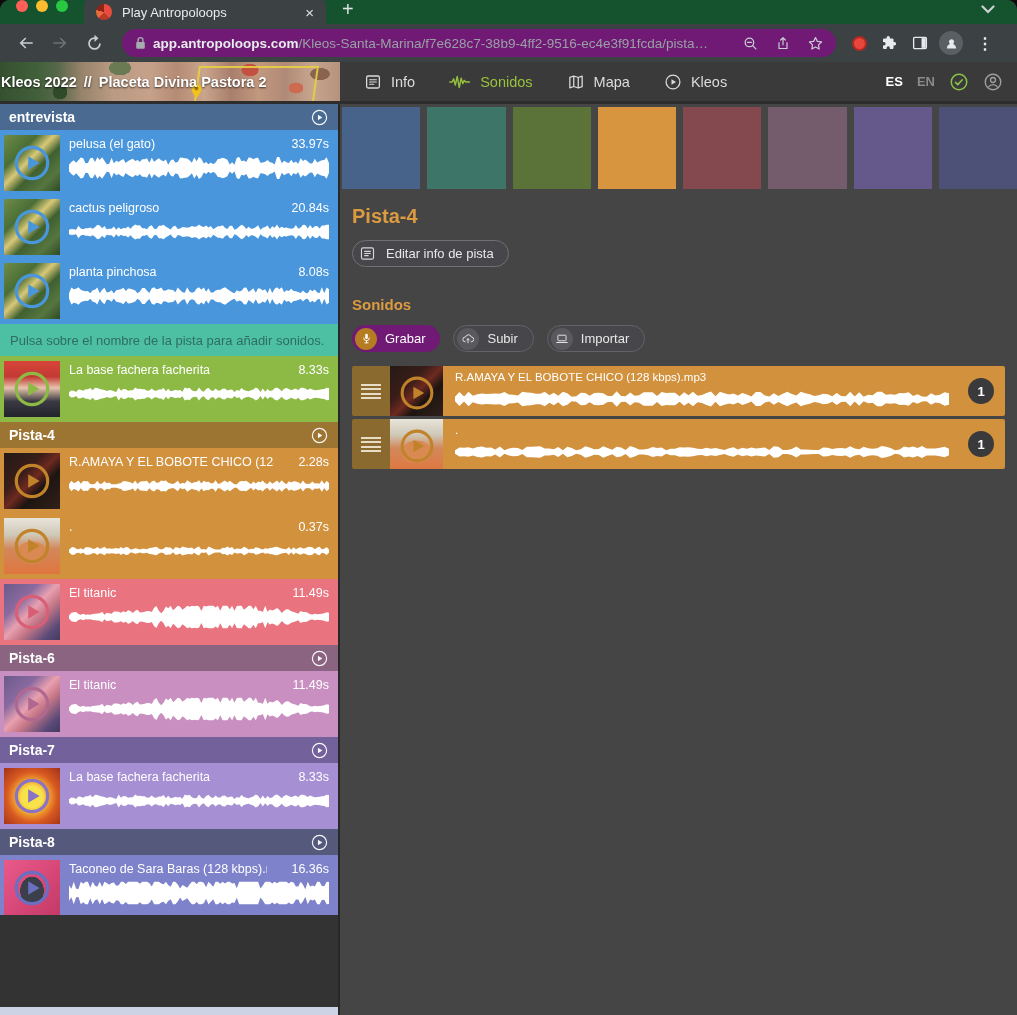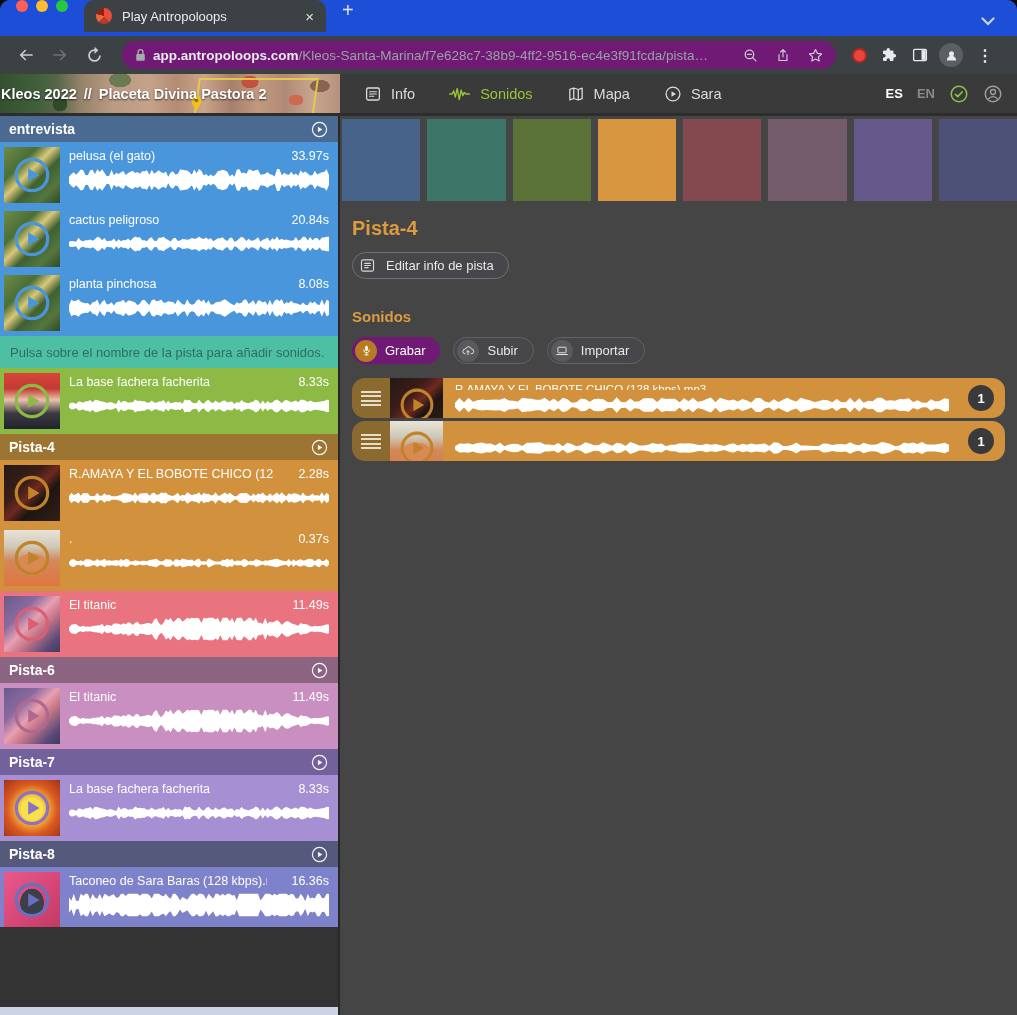--- a/index.html
+++ b/index.html
@@ -1,20 +1,20 @@
 <!DOCTYPE html>
 <html><head>
 <meta charset="utf-8">
 <style>
   *{box-sizing:border-box;margin:0;padding:0}
   body{margin:0;background:#0c0c0c;font-family:"Liberation Sans",sans-serif;-webkit-font-smoothing:antialiased}
   .window{width:1017px;height:1015px;overflow:hidden;border-radius:10px 10px 0 0;background:#424242;display:flex;flex-direction:column}
 
   
-  .tabstrip{height:36px;background:#1d4ed8;display:flex;align-items:flex-start;flex:none;position:relative}
+  .tabstrip{height:24px;background:#14532d;display:flex;align-items:center;flex:none;position:relative}
   .lights{display:flex;gap:8px;padding:0 16px 13px 16px}
   .light{width:12px;height:12px;border-radius:50%}
   .light.red{background:#ff5f57}.light.yellow{background:#febc2e}.light.green{background:#28c840}
   .tab{width:242px;height:32px;background:#3c4144;border-radius:10px 10px 0 0;display:flex;align-items:center;gap:10px;padding:0 12px;color:#e8eaed;font-size:13px}
   .favicon{width:16px;height:16px;border-radius:50%;background:conic-gradient(#e74c3c 0 38%,#b93a28 38% 62%,#e8693a 62% 79%,#8e2417 79% 100%);flex:none}
   .tab-title{flex:1;white-space:nowrap;overflow:hidden}
   .tab-close{color:#dfe1e4;font-size:15px;line-height:1;cursor:default}
   .newtab{color:#dfe1e4;font-size:20px;padding:0 0 6px 16px;line-height:1}
   .strip-chevron{position:absolute;right:22px;bottom:10px;color:#cdd1d4}
   .toolbar{height:38px;background:#3c4144;display:flex;align-items:center;flex:none;padding:0 10px 0 12px;gap:6px}
@@ -89,21 +89,21 @@
   .edit-btn{margin-top:12px}
   .m-sonidos{margin-top:29px;font-size:15px;font-weight:700}
   .actions{display:flex;gap:13px;margin-top:12px}
   .act{display:inline-flex;align-items:center;height:27px;border-radius:14px;padding:0 15px 0 3px;gap:8px;font-size:13px;color:#fff}
   .act .circ{width:22px;height:22px;border-radius:50%;display:flex;align-items:center;justify-content:center;flex:none}
   .act.primary{background:#701a75}
   .act.primary .circ{background:#b57c22}
   .act.ghost{background:#47474b;border:1px solid #636367;color:#e8e8e8}
   .act.ghost .circ{background:#5a5a5e}
   .m-rows{margin-top:14px;display:flex;flex-direction:column;gap:3px}
-  .m-row{height:40px;display:flex;align-items:stretch;border-radius:13px;overflow:hidden}
+  .m-row{height:50px;display:flex;align-items:stretch;border-radius:2px;overflow:hidden}
   .m-handle{width:38px;flex:none;background:#8a6a2f;display:flex;align-items:center;justify-content:center}
   .hbars{width:20px;height:15px;background:repeating-linear-gradient(#f2ead8 0 2px,transparent 2px 4.3px);opacity:.9}
   .m-thumb{width:53px;height:53px;flex:none;position:relative;overflow:hidden}
   .m-body{flex:1;background:#d2913d;position:relative;min-width:0;padding:4px 56px 0 12px;display:flex;flex-direction:column}
   .m-name{font-size:11.5px;color:#fff;line-height:14px;white-space:nowrap;overflow:hidden}
   .m-wave{height:26px;margin-top:2px}
   .m-badge{position:absolute;right:11px;top:50%;transform:translateY(-50%);width:26px;height:26px;border-radius:50%;background:#3a3a3c;color:#fff;font-size:13px;font-weight:700;display:flex;align-items:center;justify-content:center}
   svg{display:block}
 </style>
 </head>
@@ -234,21 +234,21 @@
           </span>
         <span>Mapa</span>
       </div>
       <div class="nav-item">
         <span>
             <svg width="18" height="18" viewBox="0 0 24 24">
               <circle cx="12" cy="12" r="9.2" stroke="#dcdcdc" stroke-width="1.7" fill="none"></circle>
               <path d="M10 8.2l6 3.8-6 3.8z" fill="#dcdcdc"></path>
             </svg>
           </span>
-        <span>Sara</span>
+        <span>Kleos</span>
       </div>
     </div>
     <div class="header-right">
       <span class="lang">ES</span>
       <span class="lang dim">EN</span>
       <span>
           <svg width="20" height="20" viewBox="0 0 24 24">
             <circle cx="12" cy="12" r="9.3" stroke="#8bc34a" stroke-width="1.8" fill="none"></circle>
             <path d="M7.8 12.4l2.7 2.7 5.5-5.8" stroke="#8bc34a" stroke-width="1.9" fill="none" stroke-linecap="round" stroke-linejoin="round"></path>
           </svg>

